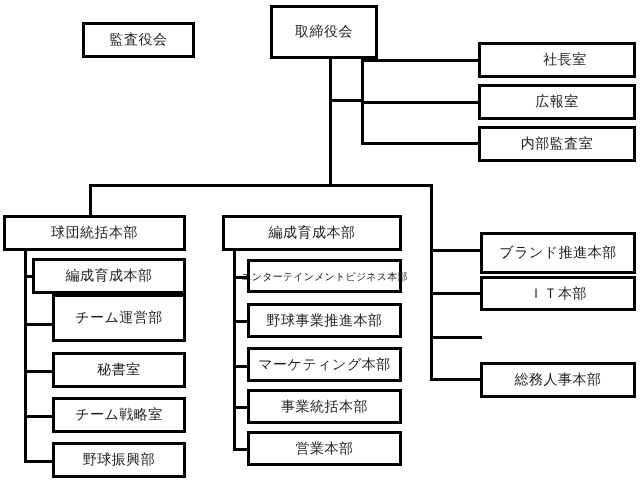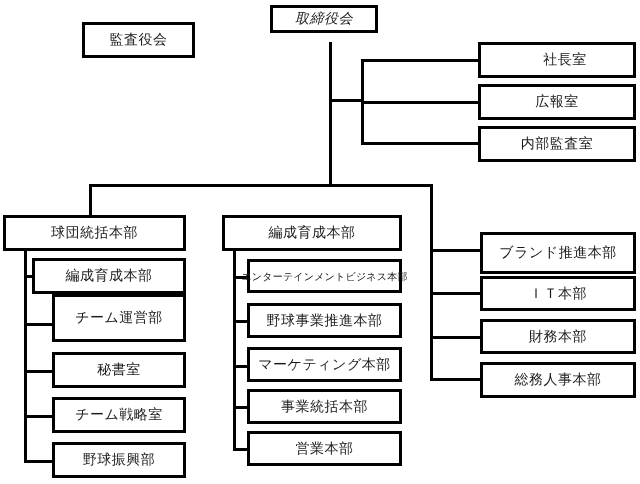--- a/index.html
+++ b/index.html
@@ -85,21 +85,21 @@
   <div class="line h" style="left:233px; top:406px; width:16px;"></div>
   <div class="line h" style="left:233px; top:448px; width:16px;"></div>
 
   <div class="line h" style="left:430px; top:249px; width:52px;"></div>
   <div class="line h" style="left:430px; top:292px; width:52px;"></div>
   <div class="line h" style="left:430px; top:336px; width:52px;"></div>
   <div class="line h" style="left:430px; top:378px; width:52px;"></div>
 
   <div class="node thick" style="left:82px; top:22px; width:113px; height:36px;">監査役会</div>
 
-  <div class="node thick" style="left:270px; top:5px; width:108px; height:28px;font-style:italic;">取締役会</div>
+  <div class="node thick" style="left:270px; top:5px; width:108px; height:54px;">取締役会</div>
 
   <div class="node thick" style="left:478px; top:42px; width:158px; height:36px;padding-left:16px;">社長室</div>
   <div class="node thick" style="left:478px; top:84px; width:158px; height:36px;">広報室</div>
   <div class="node thick" style="left:478px; top:126px; width:158px; height:36px;">内部監査室</div>
 
   <div class="node thick" style="left:3px; top:215px; width:183px; height:36px;">球団統括本部</div>
 
   <div class="node thick" style="left:32px; top:258px; width:154px; height:36px;">編成育成本部</div>
   <div class="node thick" style="left:52px; top:294px; width:134px; height:48px;">チーム運営部</div>
   <div class="node thick" style="left:52px; top:352px; width:134px; height:36px;">秘書室</div>
@@ -109,16 +109,15 @@
   <div class="node thick" style="left:222px; top:215px; width:180px; height:36px;">編成育成本部</div>
 
   <div class="node thick small" style="left:247px; top:259px; width:155px; height:34px;">エンターテインメントビジネス本部</div>
   <div class="node thick" style="left:247px; top:303px; width:155px; height:35px;">野球事業推進本部</div>
   <div class="node thick" style="left:247px; top:347px; width:155px; height:35px;">マーケティング本部</div>
   <div class="node thick" style="left:247px; top:389px; width:155px; height:35px;">事業統括本部</div>
   <div class="node thick" style="left:247px; top:431px; width:155px; height:35px;">営業本部</div>
 
   <div class="node thick" style="left:480px; top:232px; width:156px; height:42px;">ブランド推進本部</div>
   <div class="node thick" style="left:480px; top:276px; width:156px; height:35px;">ＩＴ本部</div>
-  <div class="node thick" style="left:480px; top:319px; width:156px; height:35px;">財務本部</div>
   <div class="node thick" style="left:480px; top:362px; width:156px; height:36px;text-align:right;">総務人事本部</div>
 
 </div>
 
 </body></html>

